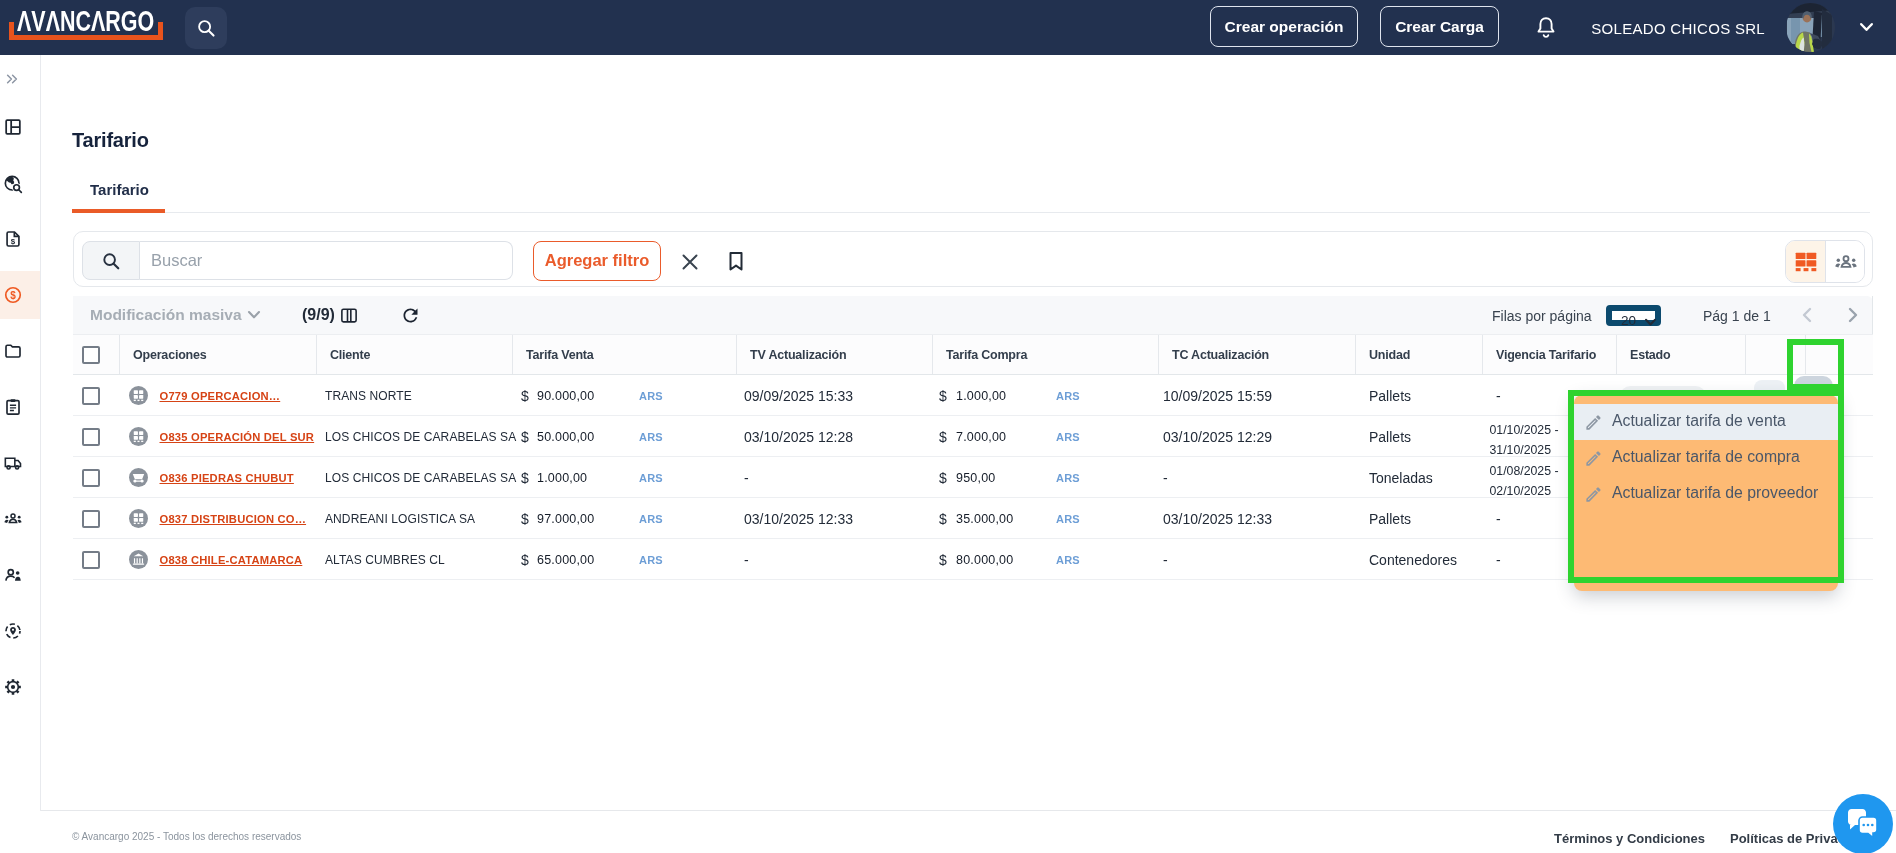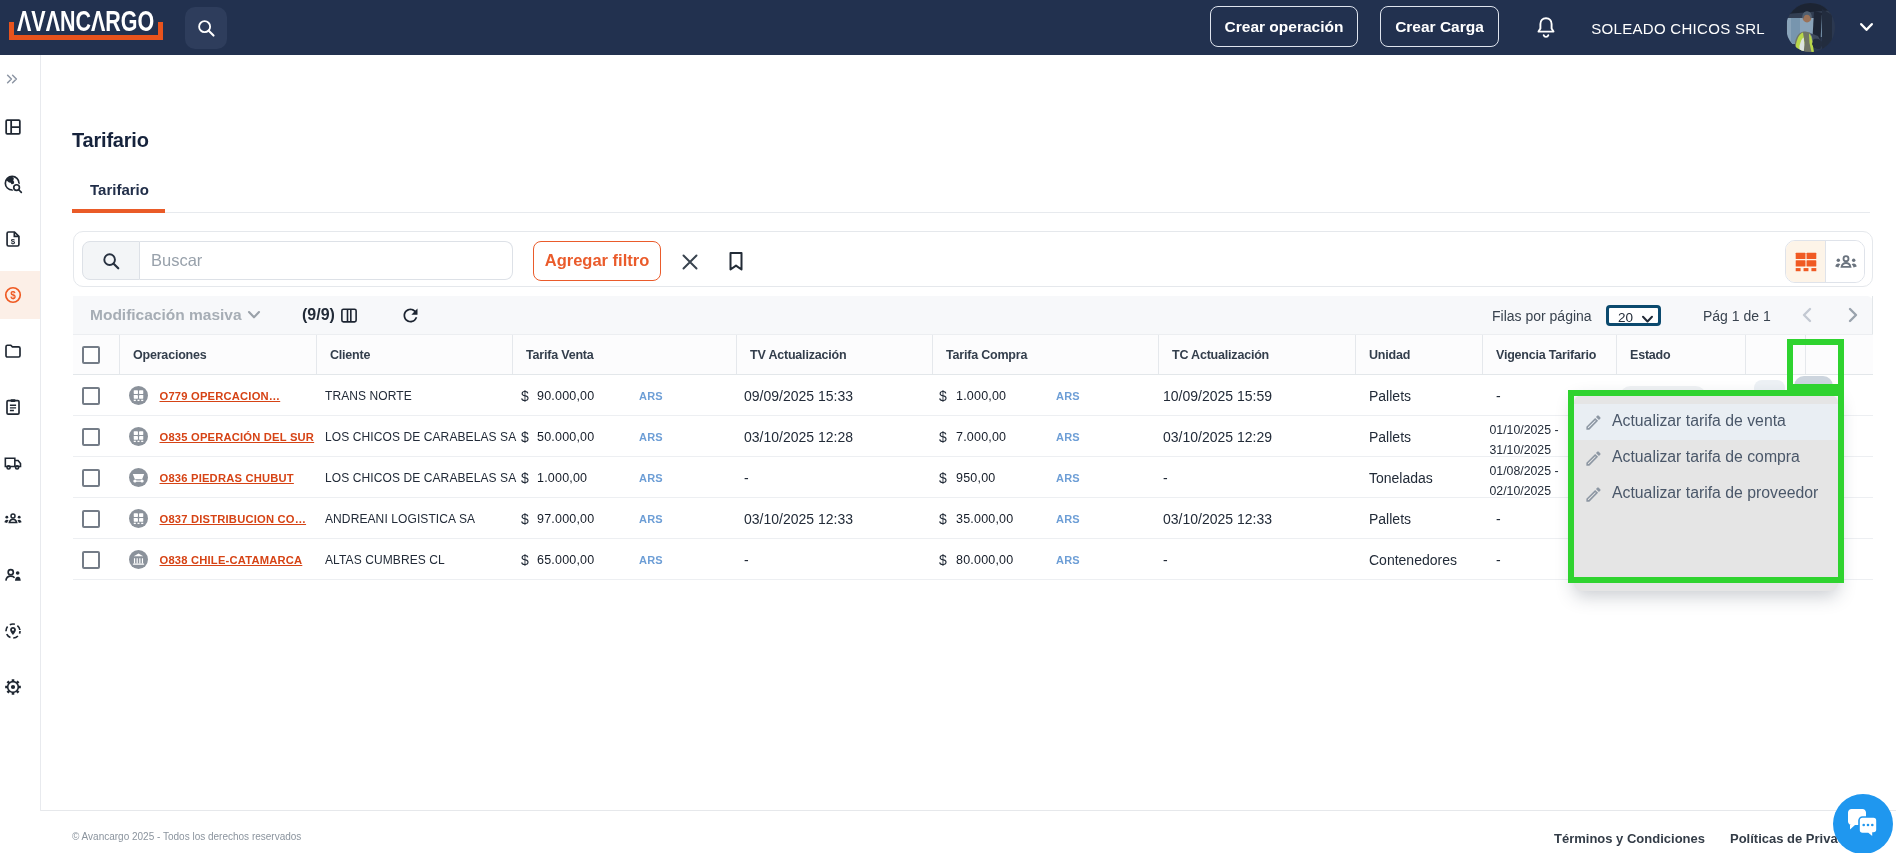--- a/index.html
+++ b/index.html
@@ -43,21 +43,21 @@
       border-radius:8px; color:#ea5b2b; font-weight:bold; font-size:16.5px; text-align:center; line-height:37px; }
   #toggle { position:absolute; left:1711px; top:8px; width:80px; height:43px; border:1px solid #dfe3ea; border-radius:10px; overflow:hidden; }
   #tg-left { position:absolute; left:0; top:0; width:40px; height:43px; background:#fdf4e8; border-right:1px solid #dfe3ea; }
   #tg-right { position:absolute; left:40px; top:0; width:40px; height:43px; background:#fff; }
 
   
   #toolbar { position:absolute; left:31.5px; top:211.5px; width:1800px; height:38.5px; background:#f7f8fa; border-radius:0 6px 0 0; }
   #mm { position:absolute; left:17.5px; top:10px; font-size:15.5px; font-weight:bold; color:#a6adb5; }
   #count { position:absolute; left:229.5px; top:10px; font-size:16px; font-weight:bold; color:#222b38; }
   #fpp { position:absolute; left:1419.5px; top:12px; font-size:14px; color:#39434f; }
-  #sel { position:absolute; left:1533.5px; top:9px; width:55px; height:21px; border:3px solid #0c4a6e; border-radius:4px; background:#fff; }
+  #sel { position:absolute; left:1533.5px; top:9px; width:55px; height:21px; border:6px solid #0c4a6e; border-radius:4px; background:#fff; }
   #pag { position:absolute; left:1630.5px; top:12px; font-size:14px; color:#39434f; }
 
   
   #thead { position:absolute; left:31.5px; top:250px; width:1800px; height:41px; background:#fcfcfd;
       border-top:1px solid #eceef1; border-bottom:1px solid #e3e7ea; }
   .hsep { position:absolute; top:0; width:1px; height:39px; background:#e5e8ec; }
   .hcell { position:absolute; top:12.5px; font-size:12.5px; letter-spacing:-0.2px; font-weight:bold; color:#333e4c; white-space:nowrap; }
   .row { position:absolute; left:31.5px; width:1800px; height:41px; background:#fff; border-bottom:1px solid #edeff2; }
   .cb { position:absolute; left:9.5px; width:18px; height:18px; border:2px solid #747c87; border-radius:2px; top:11.5px; background:#fff; }
   .opicon { position:absolute; left:56px; top:11px; width:19px; height:19px; }
@@ -71,21 +71,21 @@
 
   
   #footer { position:absolute; left:0; top:811px; width:1896px; height:42px; background:#fff; }
   #footer-line { position:absolute; left:41px; top:-1px; width:1855px; height:1px; background:#e6e8eb; }
   #copy { position:absolute; left:72px; top:20px; font-size:10px; color:#8b949e; }
   #terms { position:absolute; left:1554px; top:20px; font-size:13px; font-weight:bold; color:#333c47; }
   #priv { position:absolute; left:1730px; top:20px; font-size:13px; font-weight:bold; color:#333c47; }
   #chat { position:absolute; left:1833px; top:794px; width:60px; height:60px; border-radius:50%; background:#1f97ef; z-index:30; }
 
   
-  #menu { position:absolute; left:1574px; top:395px; width:264px; height:196px; background:#e5e5e5; border-radius:8px;
+  #menu { position:absolute; left:1574px; top:395px; width:264px; height:196px; background:#fdba74; border-radius:8px;
       box-shadow:0 5px 18px rgba(40,50,70,0.25); z-index:10; }
   .mitem { position:absolute; left:0; width:264px; height:36px; }
   .mtext { position:absolute; left:38px; top:8.5px; font-size:15.8px; color:#4a5769; white-space:nowrap; }
   .micon { position:absolute; left:10px; top:9px; width:19px; height:19px; }
   .gframe { position:absolute; border:6px solid #2fd32f; z-index:20; }
 </style>
 </head>
 <body>
 
 <div id="nav">

